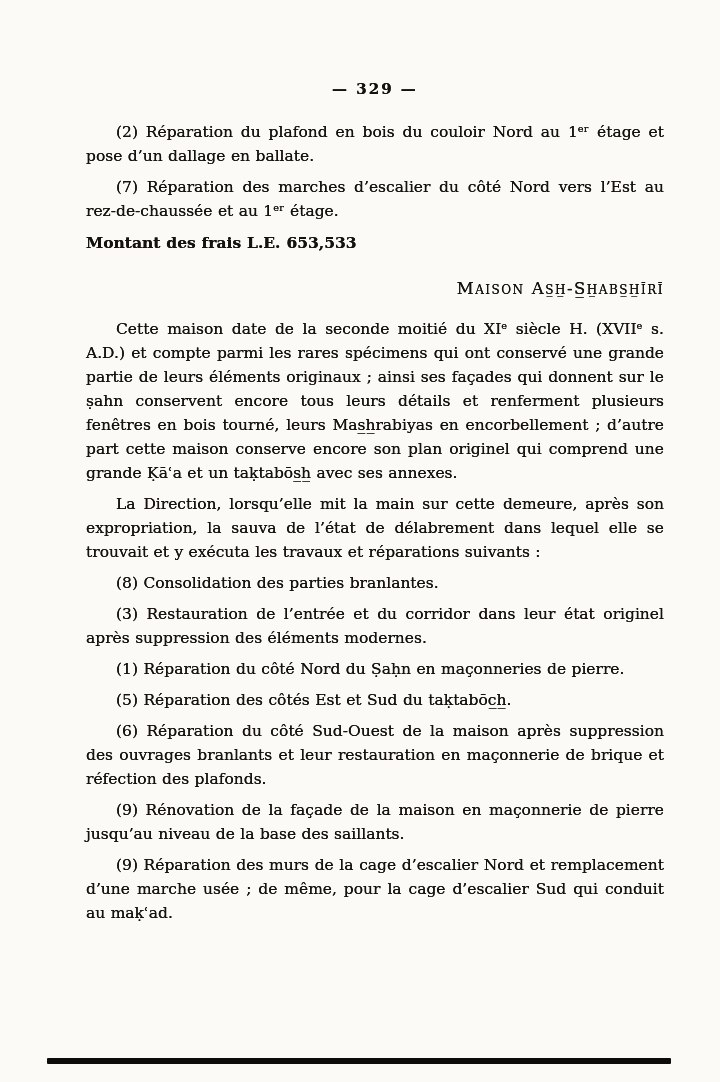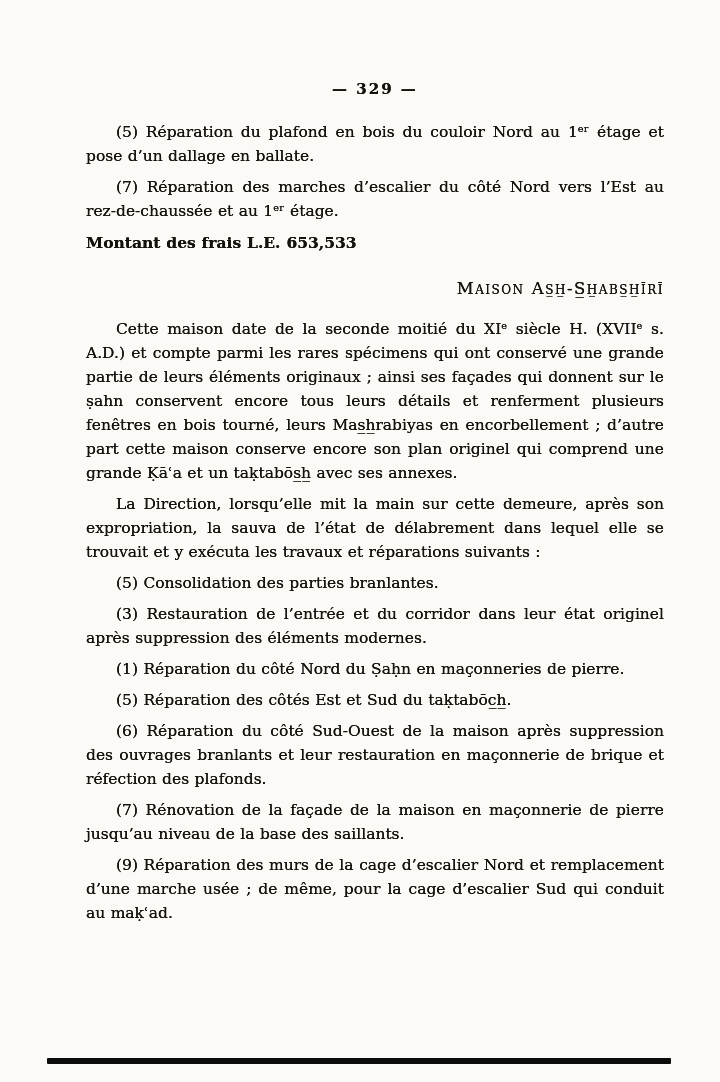--- a/index.html
+++ b/index.html
@@ -59,29 +59,29 @@
     background: #0c0c0c;
     border-radius: 1px;
   }
 </style>
 </head>
 <body>
 
 <div class="page">
   <div class="page-number">— 329 —</div>
   <div class="content">
-      <p class="para para-item">(5) Réparation du plafond en bois du couloir Nord au 1ᵉʳ étage et pose d’un dallage en ballate.</p>
+      <p class="para para-item">(2) Réparation du plafond en bois du couloir Nord au 1ᵉʳ étage et pose d’un dallage en ballate.</p>
       <p class="para para-item">(7) Réparation des marches d’escalier du côté Nord vers l’Est au rez-de-chaussée et au 1ᵉʳ étage.</p>
       <p class="para para-right">Montant des frais L.E. 653,533</p>
       <p class="para para-heading">Maison As̲h̲-S̲h̲abs̲h̲īrī</p>
       <p class="para para-body">Cette maison date de la seconde moitié du XIᵉ siècle H. (XVIIᵉ s. A.D.) et compte parmi les rares spécimens qui ont conservé une grande partie de leurs éléments originaux ; ainsi ses façades qui donnent sur le ṣahn conservent encore tous leurs détails et renferment plusieurs fenêtres en bois tourné, leurs Mas̲h̲rabiyas en encorbellement ; d’autre part cette maison conserve encore son plan originel qui comprend une grande Ḳāʿa et un taḳtabōs̲h̲ avec ses annexes.</p>
       <p class="para para-body">La Direction, lorsqu’elle mit la main sur cette demeure, après son expropriation, la sauva de l’état de délabrement dans lequel elle se trouvait et y exécuta les travaux et réparations suivants :</p>
-      <p class="para para-item">(5) Consolidation des parties branlantes.</p>
+      <p class="para para-item">(8) Consolidation des parties branlantes.</p>
       <p class="para para-item">(3) Restauration de l’entrée et du corridor dans leur état originel après suppression des éléments modernes.</p>
       <p class="para para-item">(1) Réparation du côté Nord du Ṣaḥn en maçonneries de pierre.</p>
       <p class="para para-item">(5) Réparation des côtés Est et Sud du taḳtabōc̲h̲.</p>
       <p class="para para-item">(6) Réparation du côté Sud-Ouest de la maison après suppression des ouvrages branlants et leur restauration en maçonnerie de brique et réfection des plafonds.</p>
-      <p class="para para-item">(7) Rénovation de la façade de la maison en maçonnerie de pierre jusqu’au niveau de la base des saillants.</p>
+      <p class="para para-item">(9) Rénovation de la façade de la maison en maçonnerie de pierre jusqu’au niveau de la base des saillants.</p>
       <p class="para para-item">(9) Réparation des murs de la cage d’escalier Nord et remplacement d’une marche usée ; de même, pour la cage d’escalier Sud qui conduit au maḳʿad.</p>
     </div>
 </div>
 
 <div class="edge-shadow"></div>
 
 </body></html>

